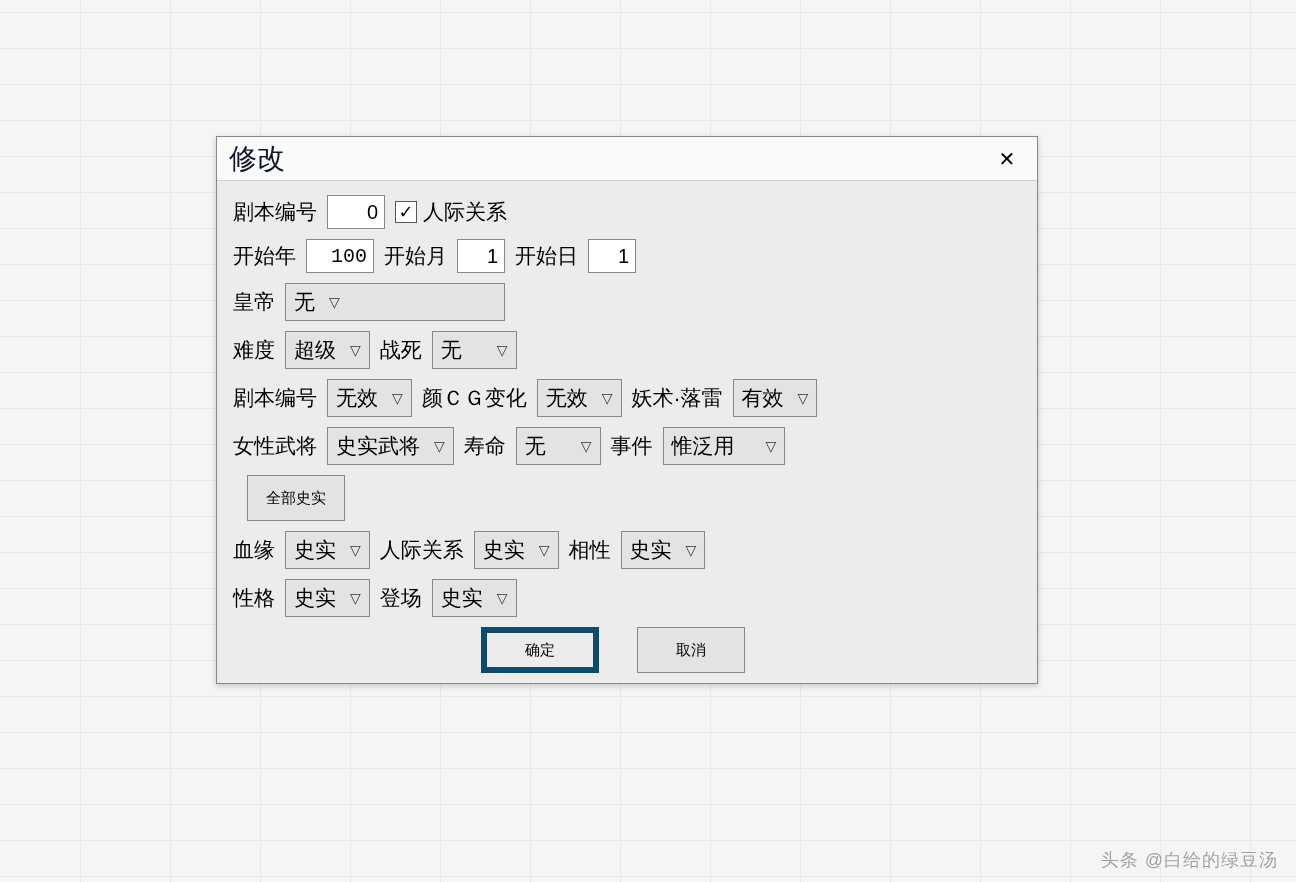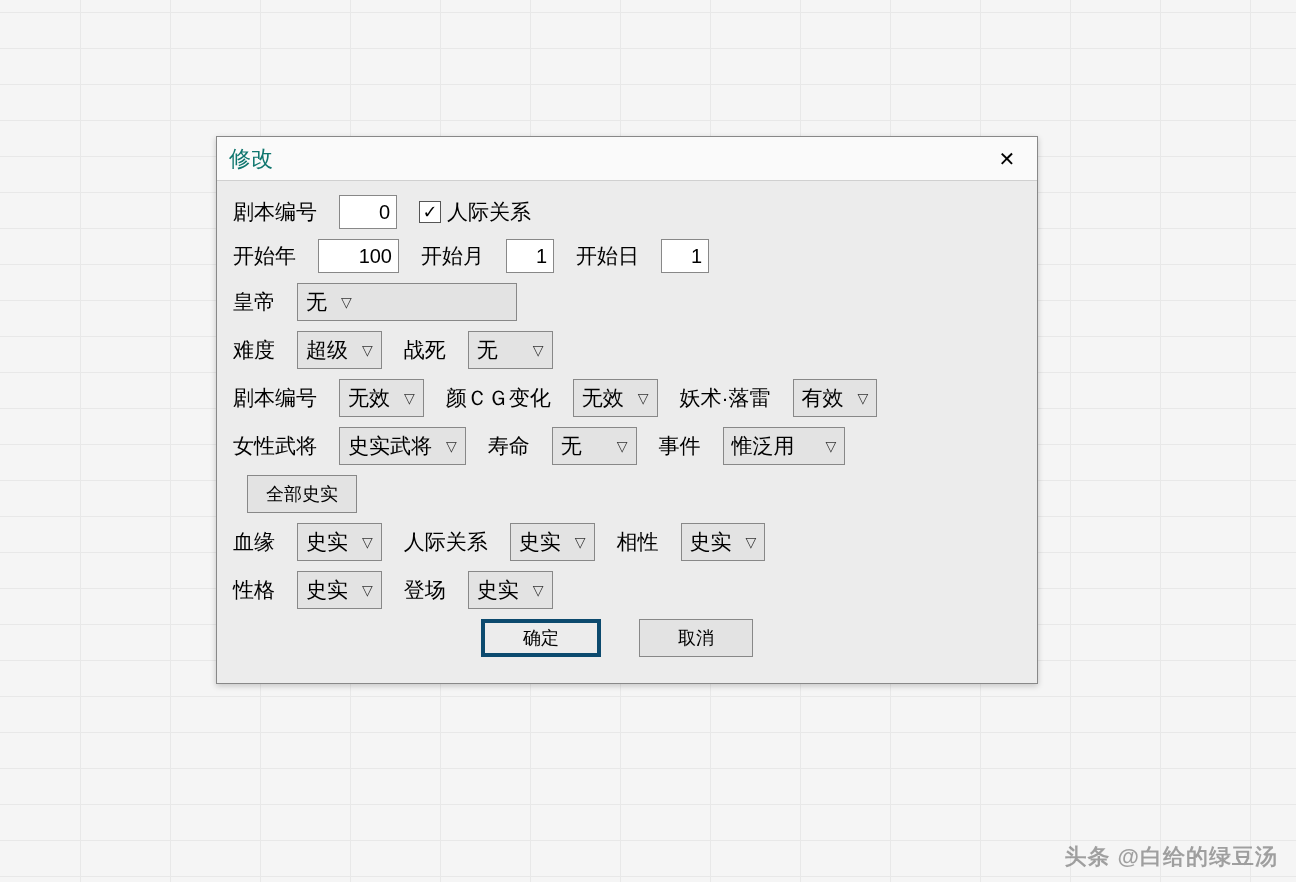--- a/index.html
+++ b/index.html
@@ -29,47 +29,47 @@
     }
     .titlebar {
       display: flex;
       justify-content: space-between;
       align-items: center;
       height: 44px;
       padding: 0 8px 0 12px;
       background: #fafafa;
       border-bottom: 1px solid #d0d0d0;
     }
-    .titlebar .title { font-size: 22px; color: #0f766e; font-family: Liberation Serif, serif; }
+    .titlebar .title { font-size: 28px; color: #0f172a; font-family: Liberation Serif, serif; }
     .close {
       width: 44px; height: 36px;
       display: flex; align-items: center; justify-content: center;
       font-size: 20px; cursor: pointer; color: #000;
     }
     .body {
       padding: 14px 16px;
     }
     .row {
       display: flex;
       align-items: center;
-      gap: 22px;
+      gap: 10px;
       margin-bottom: 10px;
       flex-wrap: wrap;
     }
     label.lab { white-space: nowrap; }
     input.txt {
       height: 34px;
       background: #fff;
       border: 1px solid #888;
       font-size: 20px;
       text-align: right;
       padding: 0 6px;
     }
     .w60 { width: 58px; }
-    .w64 { width: 81px; }
+    .w64 { width: 68px; font-family: Liberation Mono, monospace; }
     .w48 { width: 48px; }
     .chk {
       display: inline-flex; align-items: center; gap: 6px;
       cursor: pointer;
     }
     .chk .box {
       width: 22px; height: 22px; border: 1px solid #555; background: #fff;
       display: inline-flex; align-items: center; justify-content: center;
       font-size: 18px; line-height: 1;
     }
@@ -80,44 +80,44 @@
       border: 1px solid #888;
       padding: 0 8px;
       gap: 14px;
       cursor: pointer;
     }
     .combo .txtval { min-width: 20px; }
     .combo .caret {
       font-size: 14px; color: #333;
     }
     .btn {
-      height: 38px;
+      height: 46px;
       background: #e3e3e3;
       border: 1px solid #888;
       padding: 0 18px;
       cursor: pointer;
       display: inline-flex; align-items: center; justify-content: center;
-      font-size: 18px;
+      font-size: 15px;
     }
     .btn.primary {
-      border: 4px solid #0c4a6e;
+      border: 6px solid #0c4a6e;
       padding: 0 38px;
       background: #ececec;
     }
     .actions {
       margin-top: 6px;
       display: flex; gap: 38px;
       padding-left: 248px;
     }
     .watermark {
       position: absolute;
       right: 18px; bottom: 10px;
-      font-size: 22px;
+      font-size: 18px;
       color: rgba(0,0,0,0.35);
-      font-weight: 700;
+      font-weight: 400;
       letter-spacing: 1px;
     }
   </style>
 </head>
 <body>
 
 <div class="dialog">
   <div class="titlebar">
     <span class="title">修改</span>
     <div class="close">✕</div>

